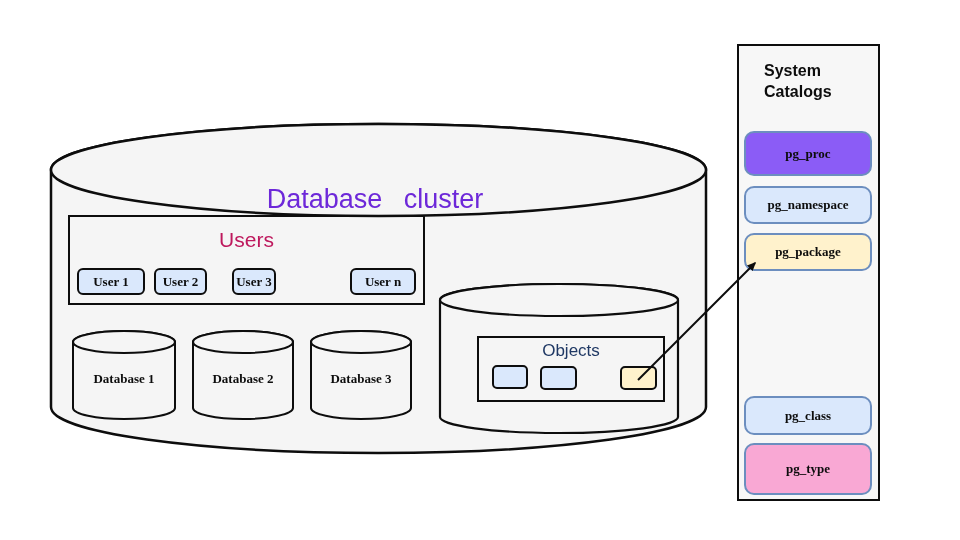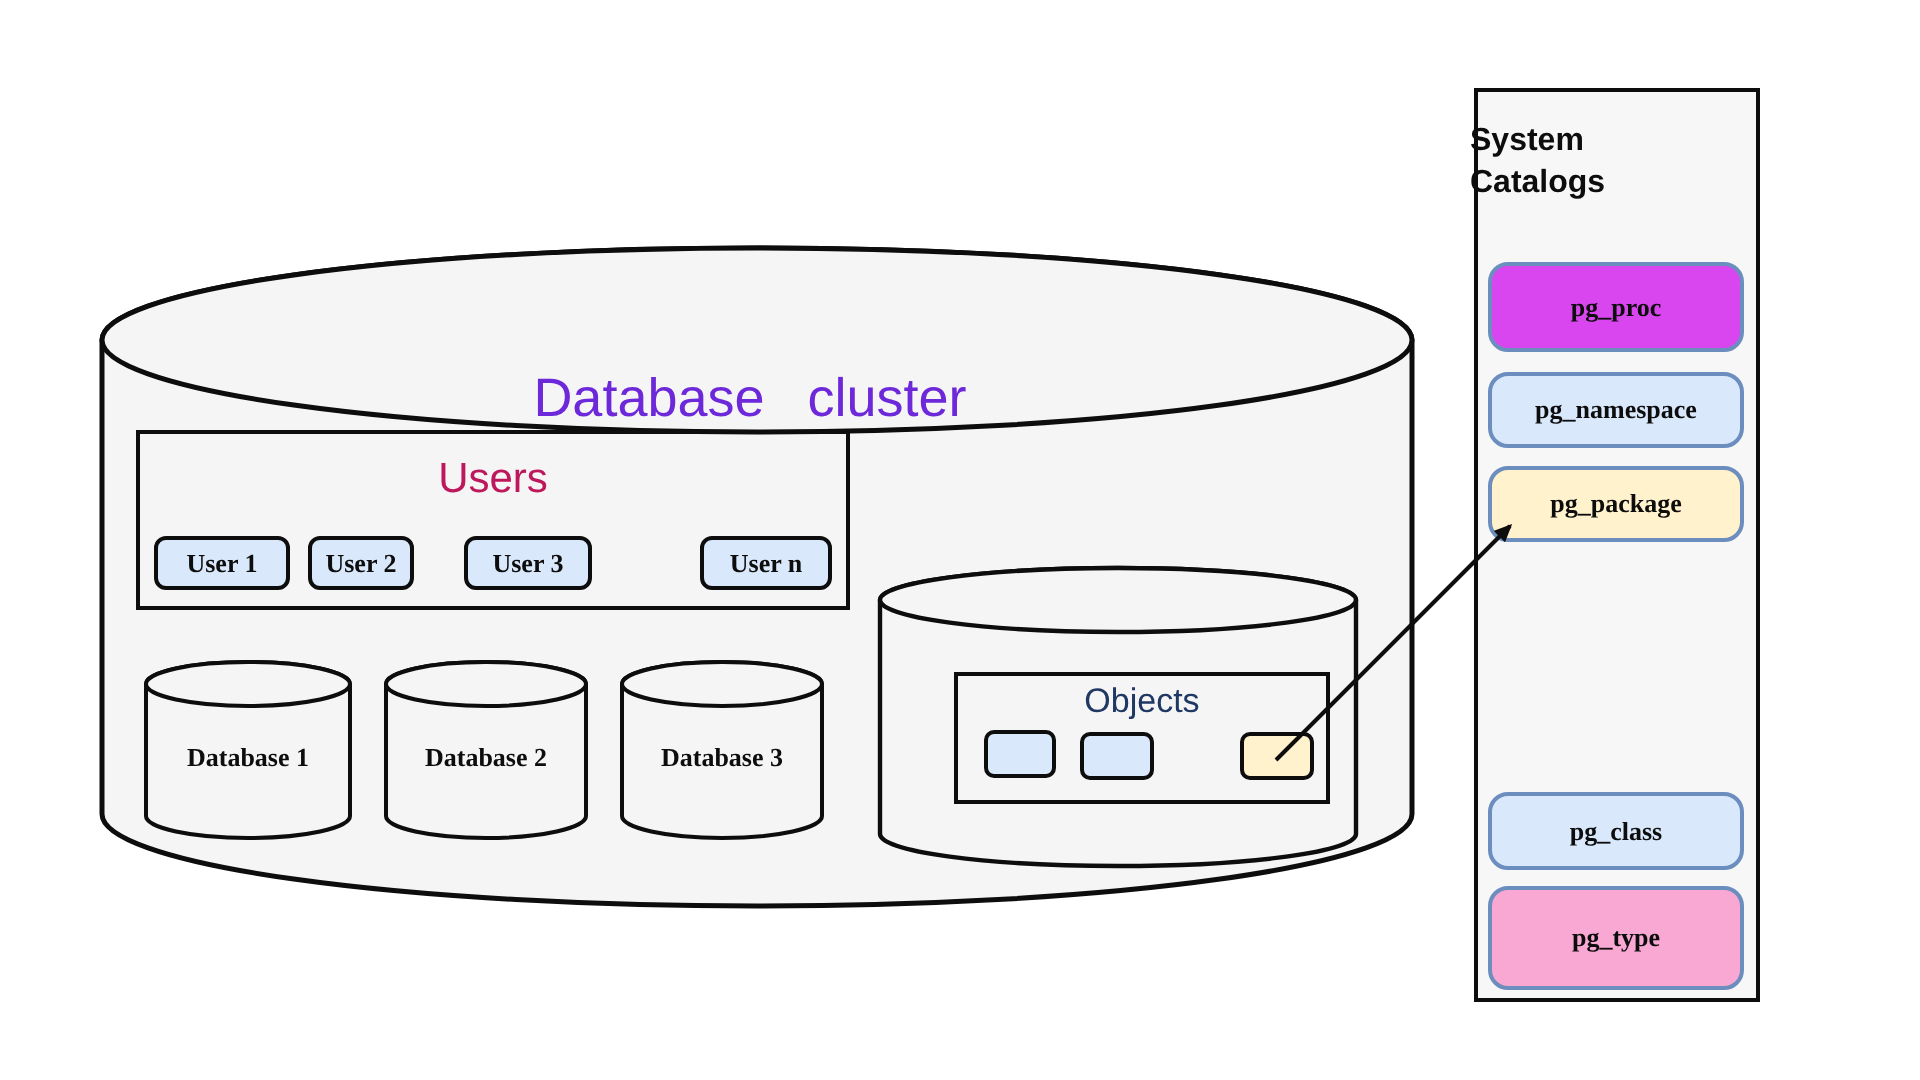--- a/index.html
+++ b/index.html
@@ -93,21 +93,21 @@
   }
 
   
   .catalog-panel {
     left: 737px; top: 44px; width: 143px; height: 457px;
     background: #f7f7f7;
     border: 2.8px solid #0d0d0d;
     z-index: 1;
   }
   .catalog-title {
-    left: 735px; top: 60px; width: 84px;
+    left: 764px; top: 60px; width: 84px;
     font-weight: bold;
     font-size: 16px;
     line-height: 21px;
     color: #0d0d0d;
     z-index: 2;
   }
   .catalog-chip {
     left: 744px; width: 128px;
     border: 2px solid #6c8ebf;
     border-radius: 10px;
@@ -146,38 +146,38 @@
     </g>
   </svg>
 
   <div class="abs cluster-title">Database cluster</div>
 
   <div class="abs group-box users-box"></div>
   <div class="abs users-label">Users</div>
 
   <div class="chip user-chip" style="left: 77px; width: 68px; background-color: rgb(218, 232, 252);">User 1</div>
   <div class="chip user-chip" style="left: 154px; width: 53px; background-color: rgb(218, 232, 252);">User 2</div>
-  <div class="chip user-chip" style="left: 232px; width: 64px; background-color: rgb(218, 232, 252);">User 3</div>
+  <div class="chip user-chip" style="left: 232px; width: 44px; background-color: rgb(218, 232, 252);">User 3</div>
   <div class="chip user-chip" style="left: 350px; width: 66px; background-color: rgb(218, 232, 252);">User n</div>
 
   <div class="db-label" style="left:73px;width:102px;">Database 1</div>
   <div class="db-label" style="left:193px;width:100px;">Database 2</div>
   <div class="db-label" style="left:311px;width:100px;">Database 3</div>
 
   <div class="abs group-box objects-box"></div>
   <div class="abs objects-label">Objects</div>
 
   <div class="obj-rect" style="left: 492px; top: 365px; width: 36px; background-color: rgb(218, 232, 252);"></div>
   <div class="obj-rect" style="left: 540px; top: 366px; background-color: rgb(218, 232, 252);"></div>
   <div class="obj-rect" style="left: 620px; top: 366px; background-color: rgb(255, 242, 204);"></div>
 
   <div class="abs catalog-panel"></div>
   <div class="abs catalog-title">System Catalogs</div>
 
-  <div class="chip catalog-chip" style="top: 131px; height: 45px; background-color: #d946ef;">pg_proc</div>
+  <div class="chip catalog-chip" style="top: 131px; height: 45px; background-color: #8b5cf6;">pg_proc</div>
   <div class="chip catalog-chip" style="top: 233px; height: 38px; background-color: rgb(255, 242, 204);">pg_package</div>
   <div class="chip catalog-chip" style="top: 186px; height: 38px; background-color: rgb(218, 232, 252);">pg_namespace</div>
   <div class="chip catalog-chip" style="top: 396px; height: 39px; background-color: rgb(218, 232, 252);">pg_class</div>
   <div class="chip catalog-chip" style="top: 443px; height: 52px; background-color: #f9a8d4;">pg_type</div>
 
   <svg class="layer arrowlayer" viewBox="0 0 960 540" xmlns="http://www.w3.org/2000/svg">
     <defs>
       <marker id="arrowhead" markerWidth="9" markerHeight="8" refX="7.5" refY="4" orient="auto" markerUnits="userSpaceOnUse">
         <path d="M0,0 L9,4 L0,8 Z" fill="#0d0d0d"></path>
       </marker>

